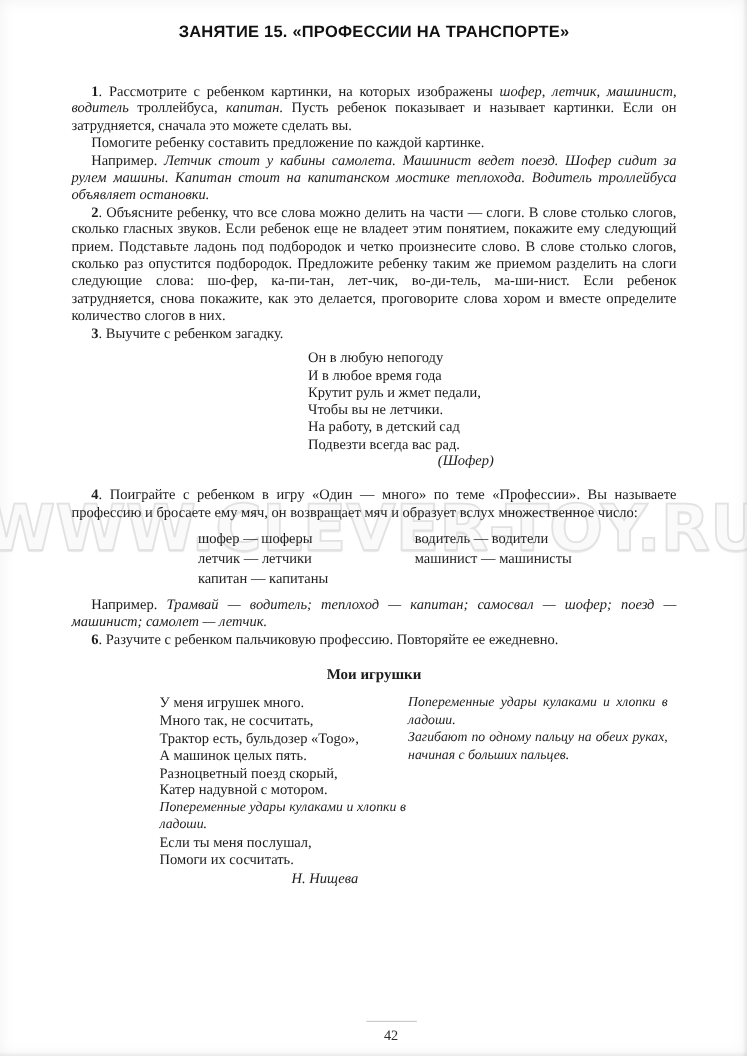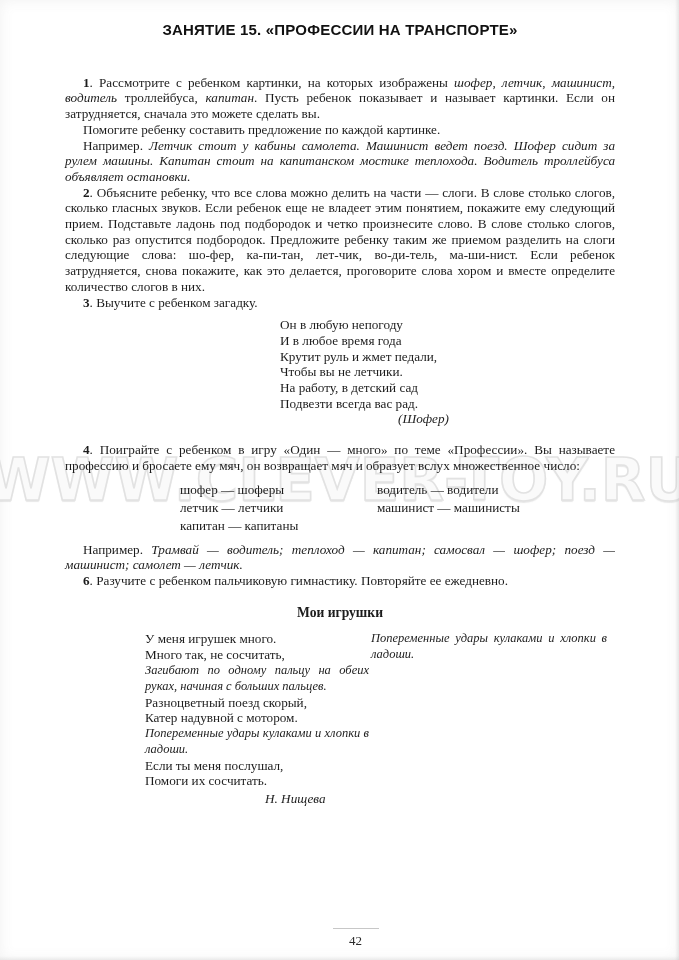--- a/index.html
+++ b/index.html
@@ -163,33 +163,37 @@
           <div class="ln">летчик — летчики</div>
           <div class="ln">капитан — капитаны</div>
         </div>
       <div class="pairs-col2">
           <div class="ln">водитель — водители</div>
           <div class="ln">машинист — машинисты</div>
         </div>
     </div>
 
     <p class="para"><span class="">Например. </span><span class="i">Трамвай — водитель; теплоход — капитан; самосвал — шофер; поезд — машинист; самолет — летчик.</span></p>
-    <p class="para"><span class="b ">6</span><span class="">. Разучите с ребенком пальчиковую гимнастику. Повторяйте ее ежедневно.</span></p>
+    <p class="para"><span class="b ">6</span><span class="">. Разучите с ребенком пальчиковую профессию. Повторяйте ее ежедневно.</span></p>
 
     <div class="heading2">Мои игрушки</div>
 
     <div class="fingerplay">
       <div class="fp-row">
         <div class="fp-lines">
             <div class="ln">У меня игрушек много.</div>
             <div class="ln">Много так, не сосчитать,</div>
           </div>
         <div class="fp-instruction">Попеременные удары кулаками и хлопки в ладоши.</div>
       </div>
       <div class="fp-row">
+        <div class="fp-lines">
+            <div class="ln">Трактор есть, бульдозер «Togo»,</div>
+            <div class="ln">А машинок целых пять.</div>
+          </div>
         <div class="fp-instruction">Загибают по одному пальцу на обеих руках, начиная с больших пальцев.</div>
       </div>
       <div class="fp-row">
         <div class="fp-lines">
             <div class="ln">Разноцветный поезд скорый,</div>
             <div class="ln">Катер надувной с мотором.</div>
           </div>
         <div class="fp-instruction"></div>
       </div>
       <div class="fp-row">

